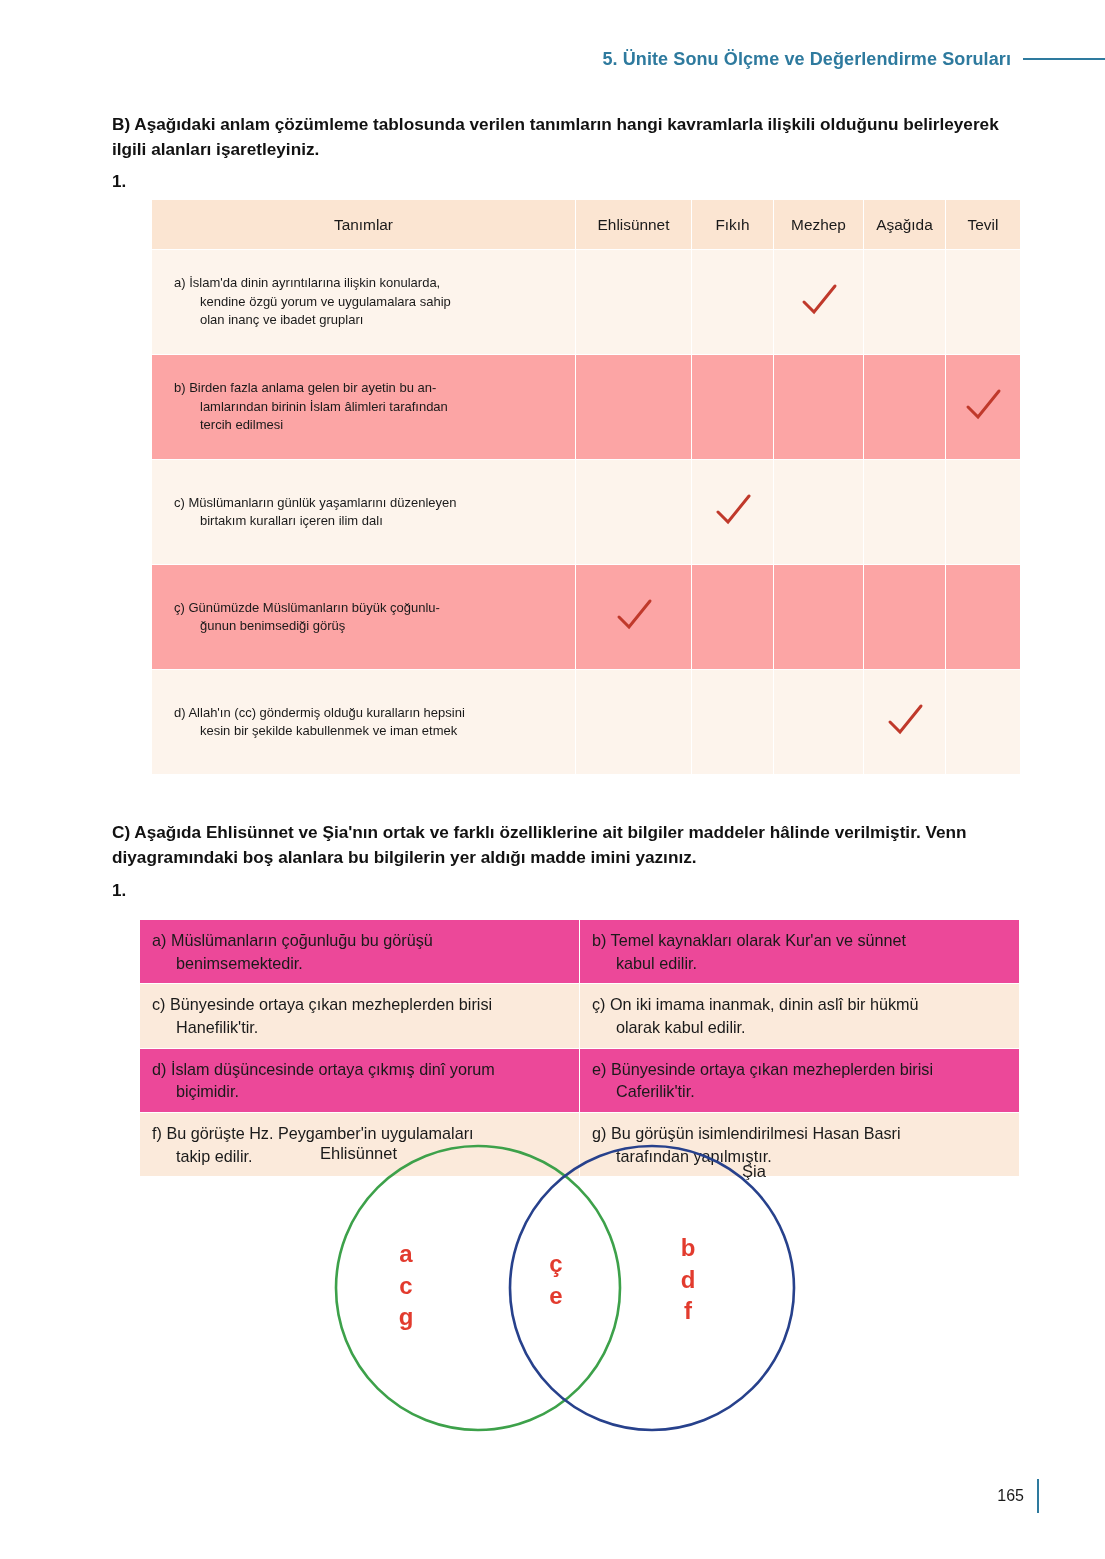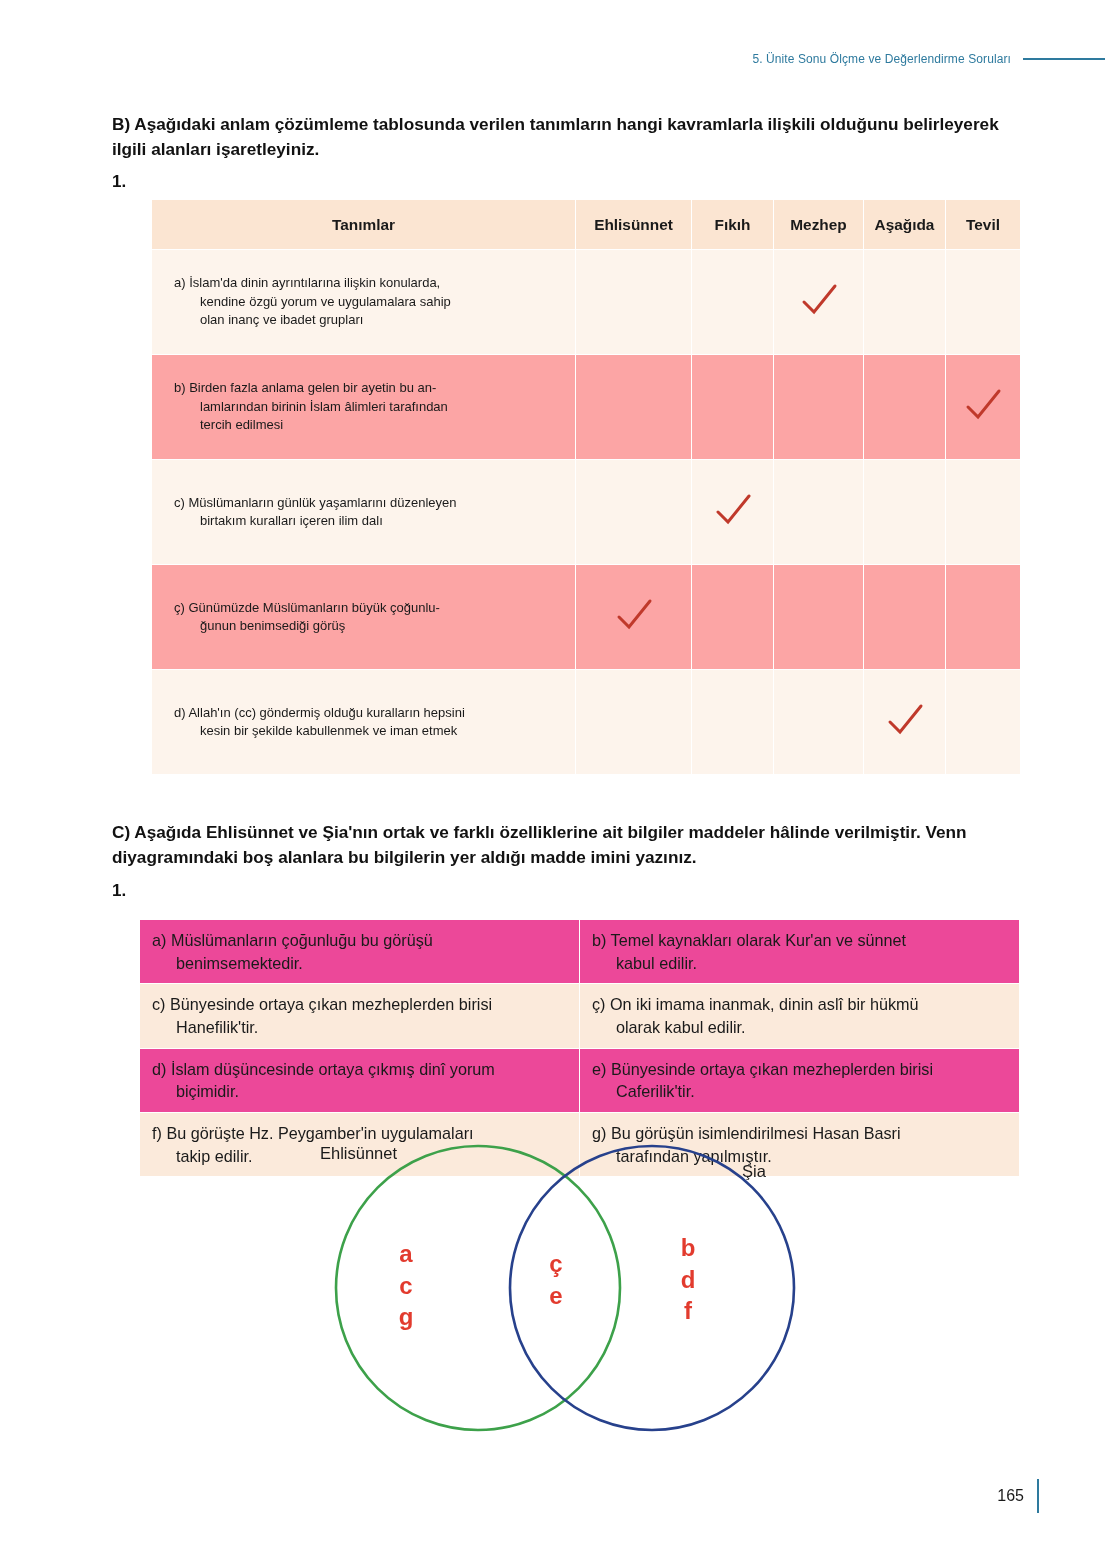--- a/index.html
+++ b/index.html
@@ -19,24 +19,25 @@
     position: absolute;
     top: 44px;
     left: 0;
     width: 1105px;
     height: 30px;
     display: flex;
     align-items: center;
     justify-content: flex-end;
   }
   .header-title {
-    font-size: 12px;
+    font-size: 18px;
     color: #2e7a9e;
     letter-spacing: 0.1px;
     white-space: nowrap;
+    font-weight: bold;
   }
   .header-rule {
     width: 82px;
     height: 2px;
     background: #2e7a9e;
     margin-left: 12px;
     margin-right: 0;
   }
 
   
@@ -71,21 +72,21 @@
     border-collapse: collapse;
     table-layout: fixed;
   }
   .tbl-b th, .tbl-b td {
     border: 1.6px solid #ffffff;
     vertical-align: middle;
   }
   .tbl-b thead th {
     background: #fbe5d2;
     font-size: 15.4px;
-    font-weight: bold;
+    font-weight: normal;
     color: #1a1a1a;
     height: 50px;
     text-align: center;
     padding: 0 2px;
   }
   .tbl-b tbody td {
     height: 105px;
   }
   .tbl-b tbody tr.row-light td { background: #fdf4ec; }
   .tbl-b tbody tr.row-dark  td { background: #fca5a5; }

